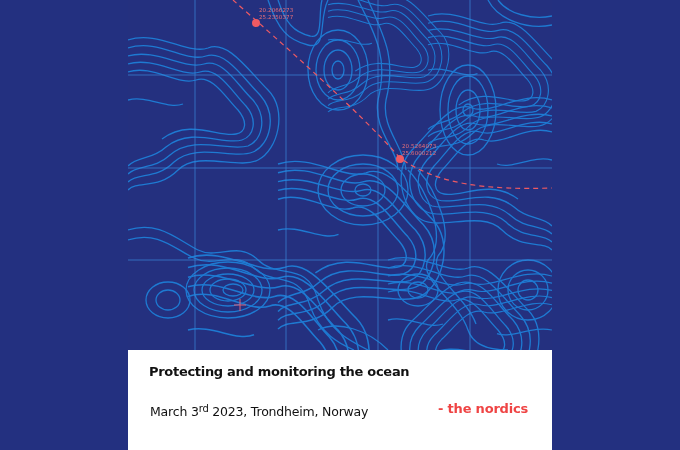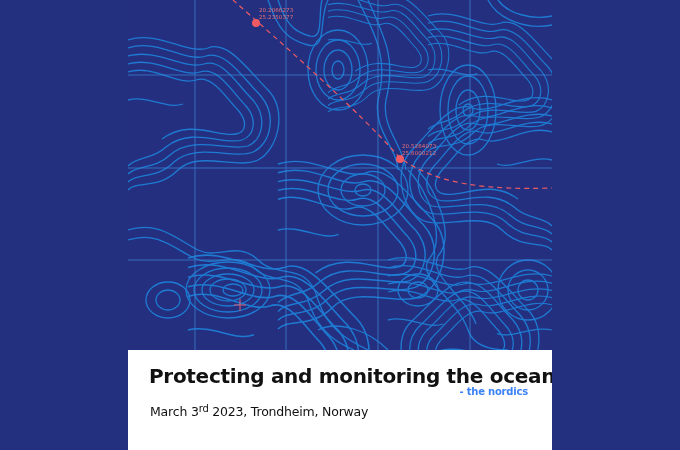--- a/index.html
+++ b/index.html
@@ -2,22 +2,22 @@
 <html><head>
 <meta charset="utf-8">
 <style>
   html, body { margin:0; padding:0; }
   body { width:680px; height:450px; background:#233080; position:relative; overflow:hidden; font-family:"DejaVu Sans", sans-serif; }
   .cover { position:absolute; left:128px; top:0; width:424px; height:450px; overflow:hidden; }
   .map { position:absolute; left:0; top:0; width:424px; height:350px; background:#24307f; }
   .map svg { position:absolute; left:0; top:0; }
   .coord { position:absolute; font-family:"DejaVu Sans", sans-serif; font-size:5.5px; color:#e8707a; line-height:7px; letter-spacing:0.1px; }
   .panel { position:absolute; left:0; top:350px; width:424px; height:100px; background:#ffffff; }
-  .title { position:absolute; left:21px; top:14px; font-family:"DejaVu Sans", sans-serif; font-weight:bold; font-size:20px; color:#111; letter-spacing:-0.3px; white-space:nowrap; }
-  .subtitle { position:absolute; right:24px; top:36px; font-family:"DejaVu Sans", sans-serif; font-weight:bold; font-size:10px; color:#3b82f6; letter-spacing:-0.2px; white-space:nowrap; }
+  .title { position:absolute; left:21px; top:14px; font-family:"DejaVu Sans", sans-serif; font-weight:bold; font-size:13px; color:#111; letter-spacing:-0.3px; white-space:nowrap; }
+  .subtitle { position:absolute; right:24px; top:51px; font-family:"DejaVu Sans", sans-serif; font-weight:bold; font-size:13px; color:#ef4444; letter-spacing:-0.2px; white-space:nowrap; }
   .date { position:absolute; left:22px; top:54px; font-family:"DejaVu Sans", sans-serif; font-size:12.5px; color:#111; white-space:nowrap; letter-spacing:-0.2px; }
   .date sup { font-size:10px; vertical-align:top; position:relative; top:-1px; }
 </style>
 </head>
 <body>
 
 <div class="cover">
   <div class="map">
     <svg width="424" height="350" viewBox="0 0 424 350">
       <defs>

